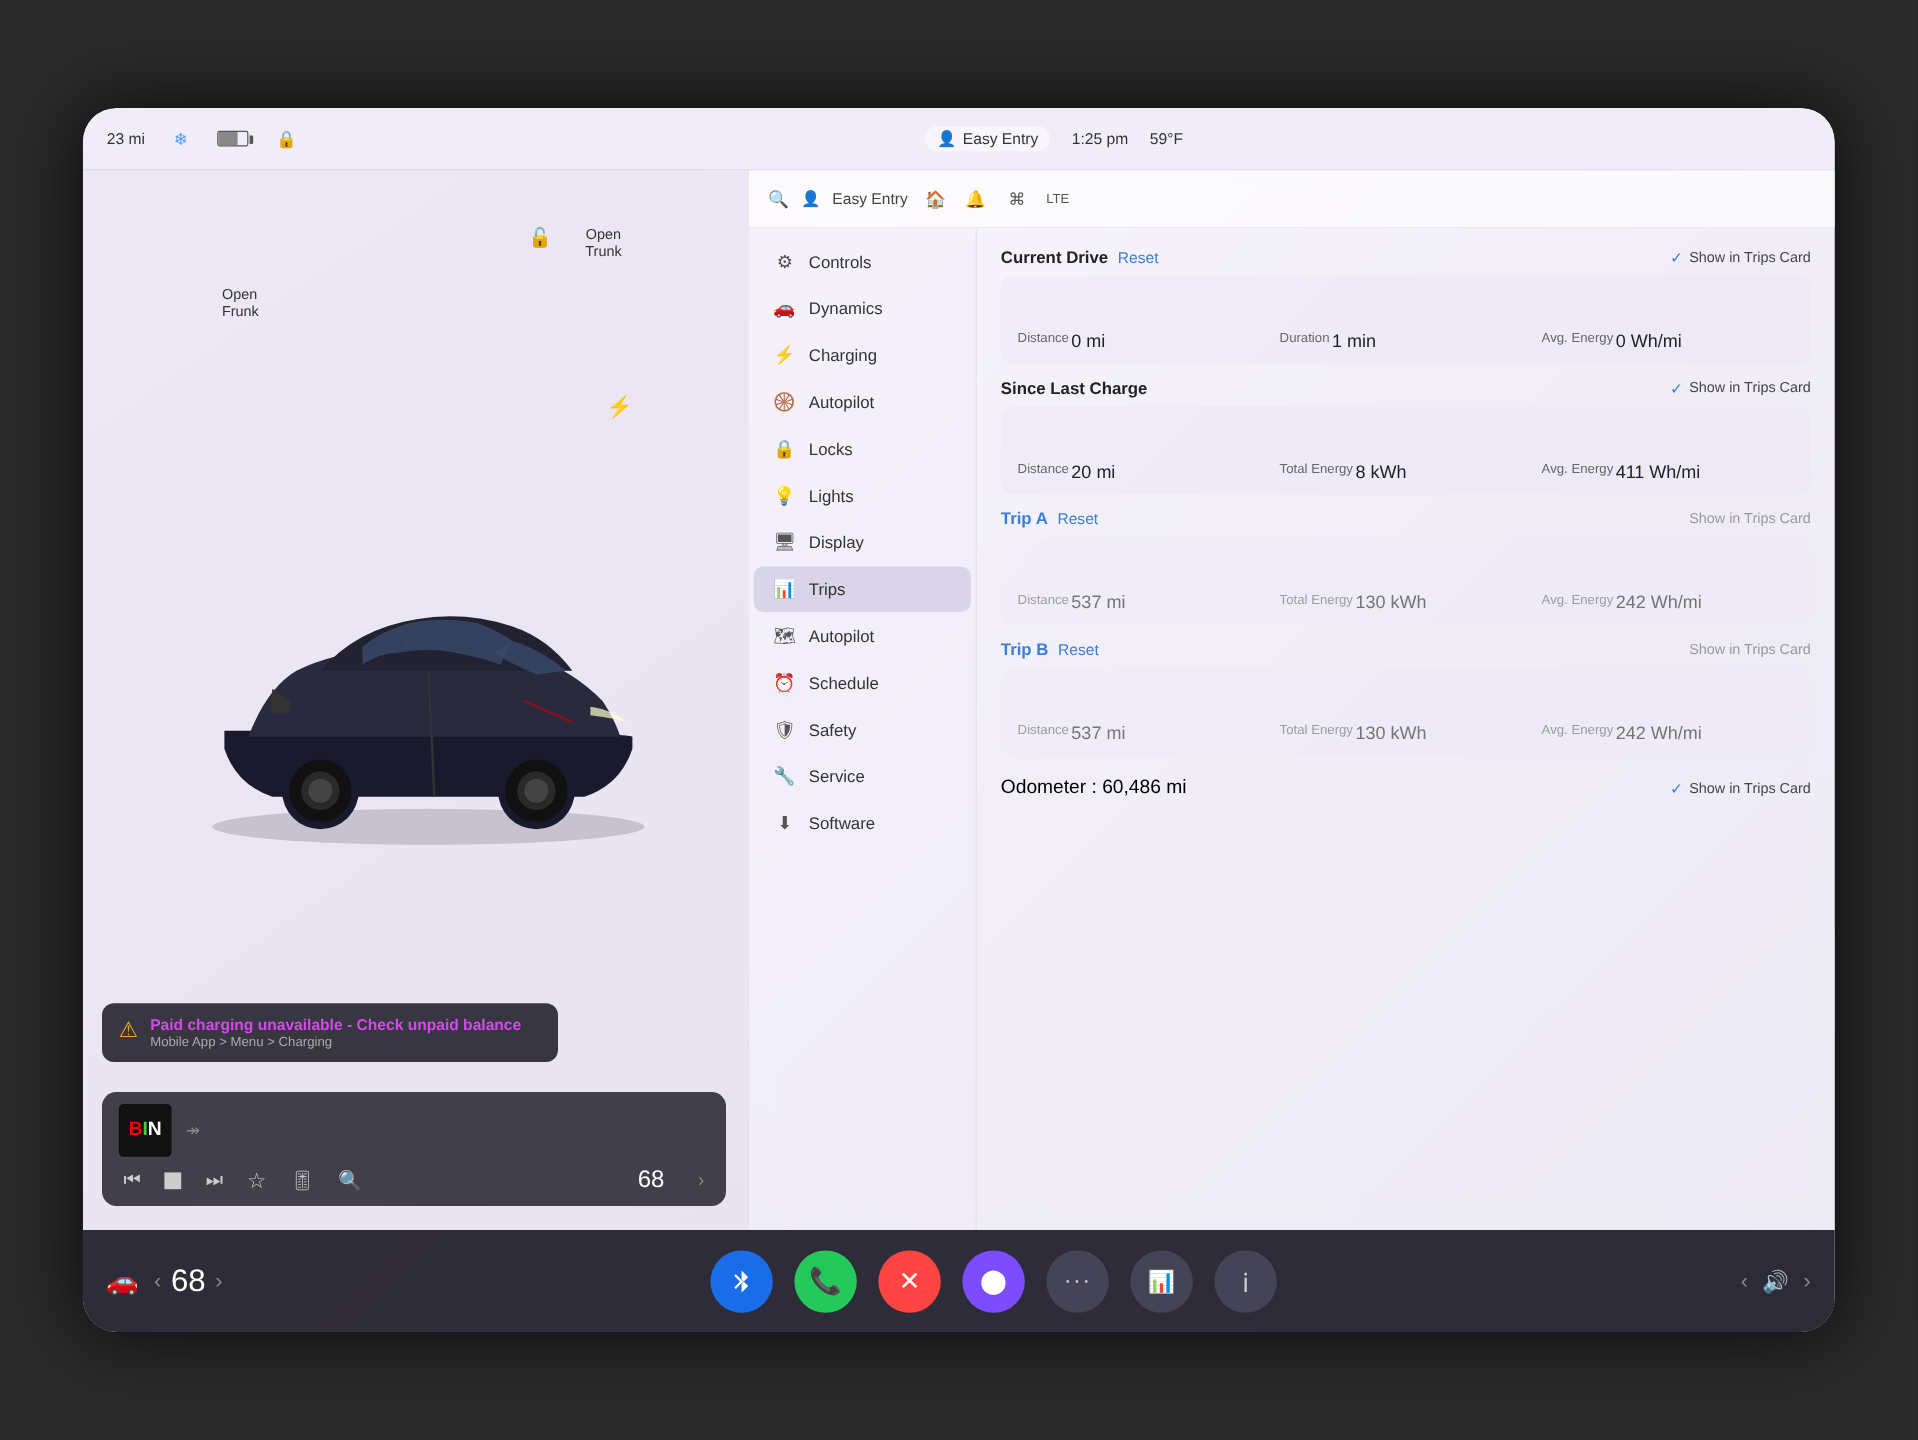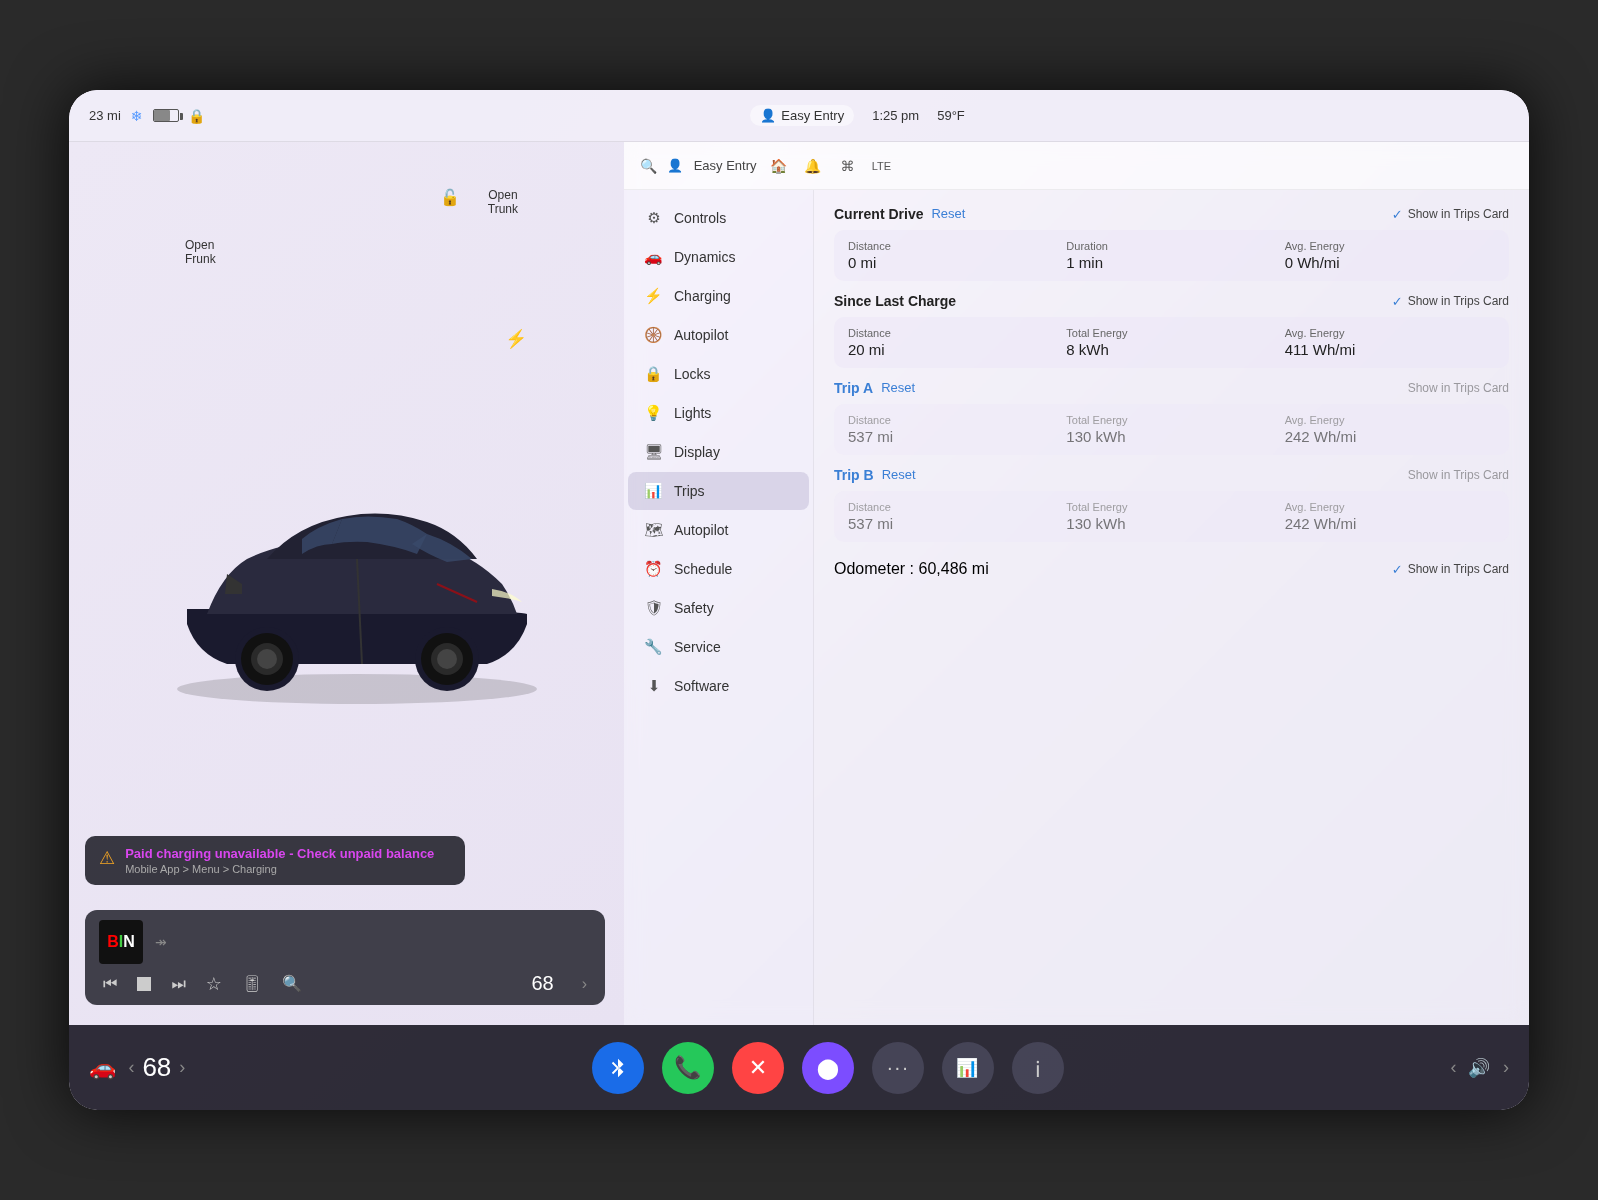--- a/index.html
+++ b/index.html
@@ -38,21 +38,21 @@
       display: flex;
       align-items: center;
       justify-content: space-between;
       padding: 0 20px;
       border-bottom: 1px solid rgba(0,0,0,0.08);
       flex-shrink: 0;
     }
     .status-left {
       display: flex;
       align-items: center;
-      gap: 10px;
+      gap: 24px;
       font-size: 13px;
       color: #333;
     }
     .battery-icon {
       width: 26px;
       height: 13px;
       border: 1.5px solid #555;
       border-radius: 2px;
       position: relative;
       display: inline-block;
@@ -388,40 +388,42 @@
       margin-bottom: 12px;
       display: grid;
       grid-template-columns: 1fr 1fr 1fr;
       gap: 8px;
     }
     .trips-card-disabled {
       opacity: 0.6;
     }
     .trip-stat {
       display: flex;
-      flex-direction: column;
+      flex-direction: row;
       gap: 2px;
+      margin-top: 36px;
     }
     .trip-stat-label {
       font-size: 11px;
       color: #666;
     }
     .trip-stat-value {
       font-size: 15px;
       color: #222;
       font-weight: 500;
     }
     .odometer-row {
       display: flex;
       align-items: center;
       justify-content: space-between;
       padding: 6px 0;
     }
     .section-title-row {
       display: flex;
+      align-items: center;
     }
 
     
     .bottom-bar {
       height: 85px;
       background: rgba(30,28,40,0.92);
       display: flex;
       align-items: center;
       padding: 0 20px;
       gap: 0;

